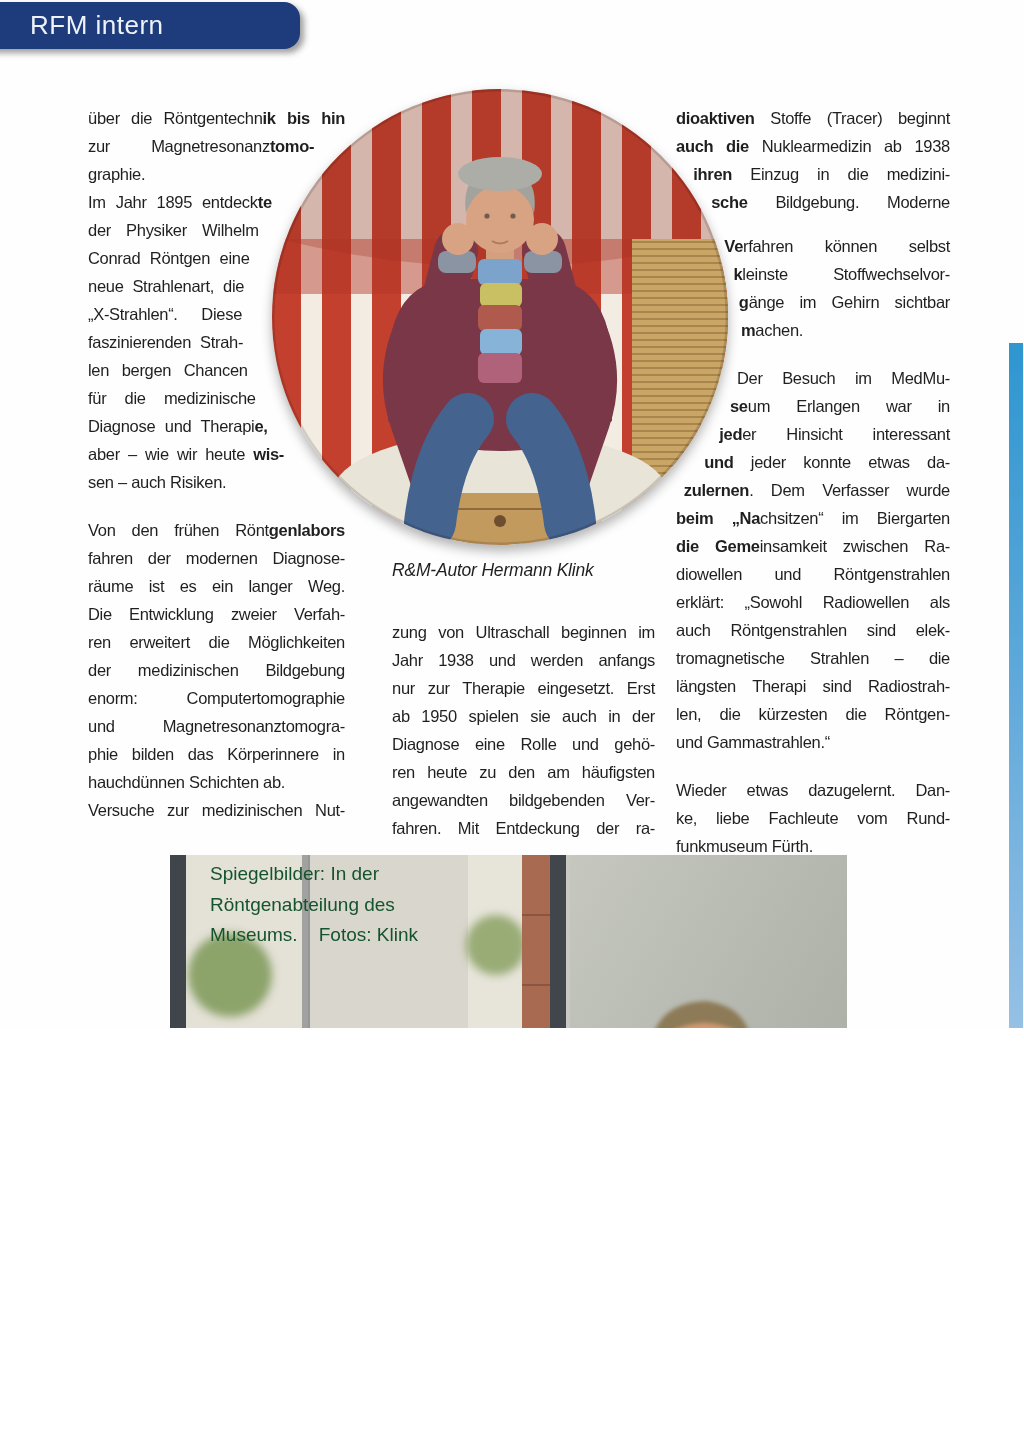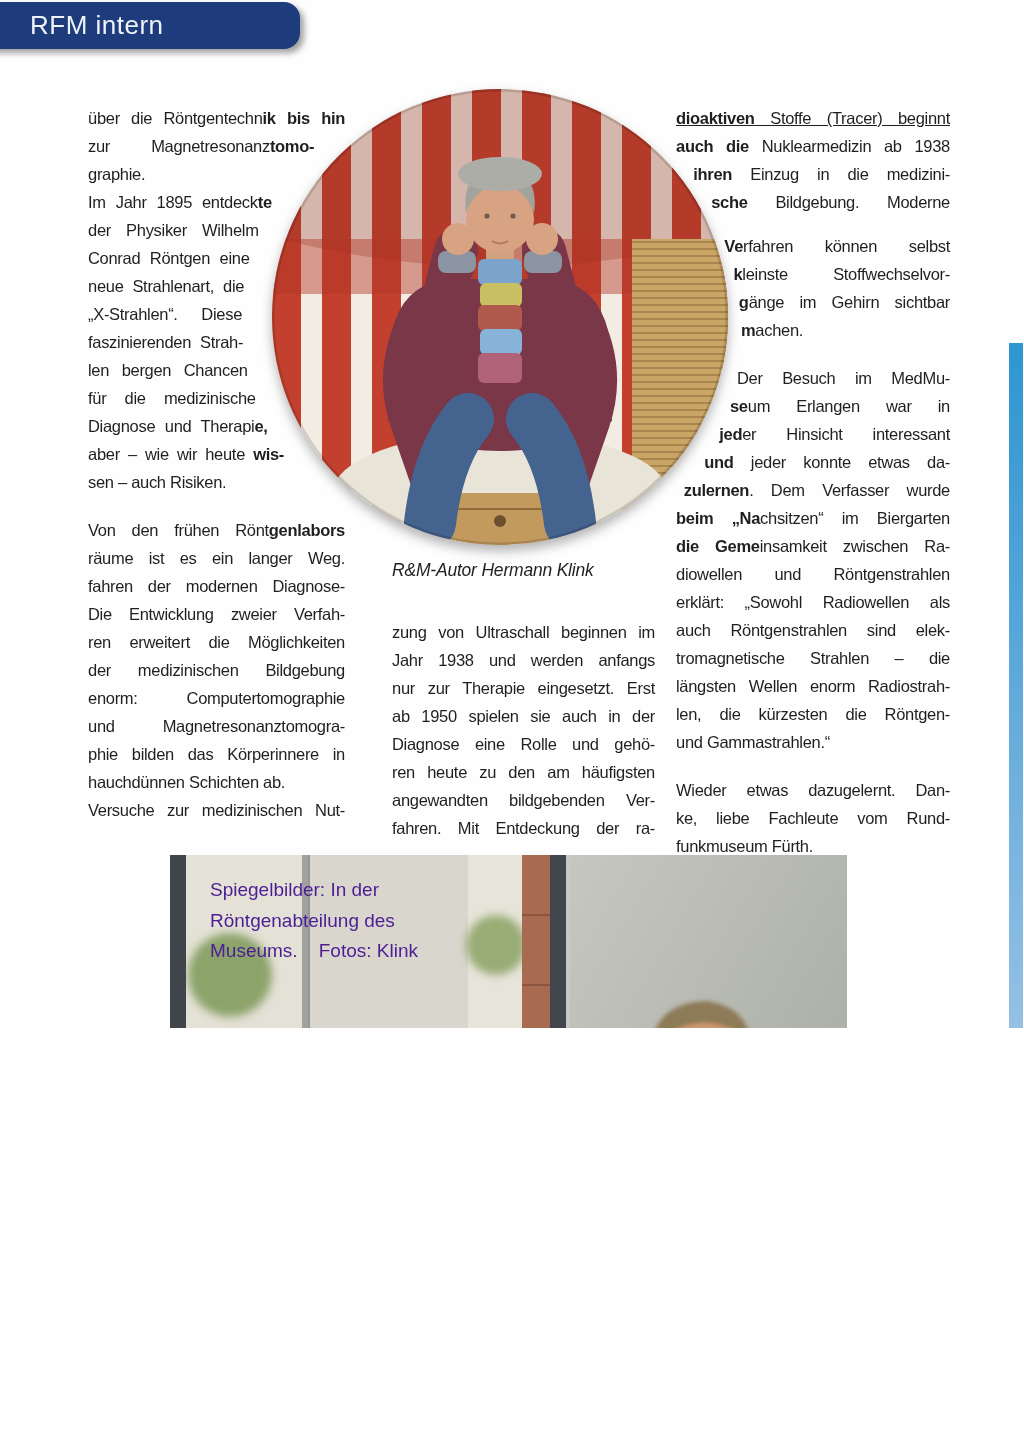--- a/index.html
+++ b/index.html
@@ -28,21 +28,21 @@
   .photo-credit{font-style:italic;font-size:17.5px;line-height:28px;margin-bottom:34px;letter-spacing:-0.2px;}
 
   
   .portrait{position:absolute;left:272px;top:89px;width:456px;height:456px;border-radius:50%;
             overflow:hidden;box-shadow:0 6px 12px rgba(0,0,0,0.30);}
   .portrait svg{display:block;}
 
   
   .museum-photo{position:absolute;left:170px;top:855px;width:677px;height:473px;overflow:hidden;}
   .museum-photo svg{display:block;}
-  .photo-caption{position:absolute;left:40px;top:20px;font-size:19px;line-height:30.5px;color:#4c1d95;}
+  .photo-caption{position:absolute;left:40px;top:4px;font-size:19px;line-height:30.5px;color:#14532d;}
   .pc-line{white-space:pre;}
 
   
   .footer{position:absolute;left:44px;top:1345px;font-size:19px;color:#14532d;}
   .pagenum{font-weight:bold;}
   .foot-text{margin-left:47px;}
 </style>
 </head>
 <body>
 
@@ -66,22 +66,22 @@
         <div class="line" style="padding-right: 102.967px;"><span>„X-Strahlen“. Diese</span></div>
         <div class="line" style="padding-right: 101.802px;"><span>faszinierenden Strah-</span></div>
         <div class="line" style="padding-right: 97.3232px;"><span>len bergen Chancen</span></div>
         <div class="line" style="padding-right: 89.3346px;"><span>für die medizinische</span></div>
         <div class="line" style="padding-right: 77.446px;"><span>Diagnose und Therapi</span><span class="gb">e,</span></div>
         <div class="line" style="padding-right: 60.9598px;"><span>aber – wie wir heute </span><span class="gb">wis-</span></div>
         <div class="line nj" style="padding-right: 38.5928px;"><span>sen – auch Risiken.</span></div>
       </div>
       <div class="para">
         <div class="line" style="padding-right: 0px;"><span>Von den frühen Rönt</span><span class="gb">genlabors</span></div>
+        <div class="line"><span>fahren der modernen Diagnose-</span></div>
         <div class="line"><span>räume ist es ein langer Weg.</span></div>
-        <div class="line"><span>fahren der modernen Diagnose-</span></div>
         <div class="line"><span>Die Entwicklung zweier Verfah-</span></div>
         <div class="line"><span>ren erweitert die Möglichkeiten</span></div>
         <div class="line"><span>der medizinischen Bildgebung</span></div>
         <div class="line"><span>enorm: Computertomographie</span></div>
         <div class="line"><span>und Magnetresonanztomogra-</span></div>
         <div class="line"><span>phie bilden das Körperinnere in</span></div>
         <div class="line nj"><span>hauchdünnen Schichten ab.</span></div>
         <div class="line"><span>Versuche zur medizinischen Nut-</span></div>
       </div>
     </div>
@@ -142,42 +142,42 @@
           <div class="line"><span>Diagnose eine Rolle und gehö-</span></div>
           <div class="line"><span>ren heute zu den am häufigsten</span></div>
           <div class="line"><span>angewandten bildgebenden Ver-</span></div>
           <div class="line"><span>fahren. Mit Entdeckung der ra-</span></div>
         </div>
       </div>
   </div>
 
   <div class="col" id="col-right">
       <div class="para">
-        <div class="line" style="padding-left: 0px; text-decoration: underline;"><span class="gb">dioaktiven</span><span> Stoffe (Tracer) beginnt</span></div>
+        <div class="line" style="padding-left: 0px;"><span class="gb">dioaktiven</span><span> Stoffe (Tracer) beginnt</span></div>
         <div class="line" style="padding-left: 0px;"><span class="gb">auch die</span><span> Nuklearmedizin ab 1938</span></div>
         <div class="line" style="padding-left: 17.2485px;"><span class="gb">ihren</span><span> Einzug in die medizini-</span></div>
         <div class="line" style="padding-left: 35.2463px;"><span class="gb">sche</span><span> Bildgebung. Moderne</span></div>
         <div class="line" style="padding-left: 48.3591px; margin-top: 16px;"><span class="gb">Ve</span><span>rfahren können selbst</span></div>
         <div class="line" style="padding-left: 57.4117px;"><span class="gb">k</span><span>leinste Stoffwechselvor-</span></div>
         <div class="line" style="padding-left: 62.8661px;"><span class="gb">g</span><span>änge im Gehirn sichtbar</span></div>
         <div class="line nj" style="padding-left: 64.9668px;"><span class="gb">m</span><span>achen.</span></div>
       </div>
       <div class="para">
         <div class="line" style="padding-left: 60.9494px;"><span>Der Besuch im MedMu-</span></div>
         <div class="line" style="padding-left: 53.9935px;"><span class="gb">se</span><span>um Erlangen war in</span></div>
         <div class="line" style="padding-left: 43.2738px;"><span class="gb">jed</span><span>er Hinsicht interessant</span></div>
         <div class="line" style="padding-left: 28.1984px;"><span class="gb">und</span><span> jeder konnte etwas da-</span></div>
         <div class="line" style="padding-left: 7.69812px;"><span class="gb">zulernen</span><span>. Dem Verfasser wurde</span></div>
         <div class="line" style="padding-left: 0px;"><span class="gb">beim „Na</span><span>chsitzen“ im Biergarten</span></div>
         <div class="line" style="padding-left: 0px;"><span class="gb">die Geme</span><span>insamkeit zwischen Ra-</span></div>
         <div class="line" style="padding-left: 0px;"><span>diowellen und Röntgenstrahlen</span></div>
         <div class="line"><span>erklärt: „Sowohl Radiowellen als</span></div>
         <div class="line"><span>auch Röntgenstrahlen sind elek-</span></div>
         <div class="line"><span>tromagnetische Strahlen – die</span></div>
-        <div class="line"><span>längsten Wellen enorm Radiostrah-</span></div>
+        <div class="line"><span>längsten Therapi sind Radiostrah-</span></div>
         <div class="line"><span>len, die kürzesten die Röntgen-</span></div>
         <div class="line nj"><span>und Gammastrahlen.“</span></div>
       </div>
       <div class="para">
         <div class="line"><span>Wieder etwas dazugelernt. Dan-</span></div>
         <div class="line"><span>ke, liebe Fachleute vom Rund-</span></div>
         <div class="line nj"><span>funkmuseum Fürth.</span></div>
       </div>
     </div>
 

